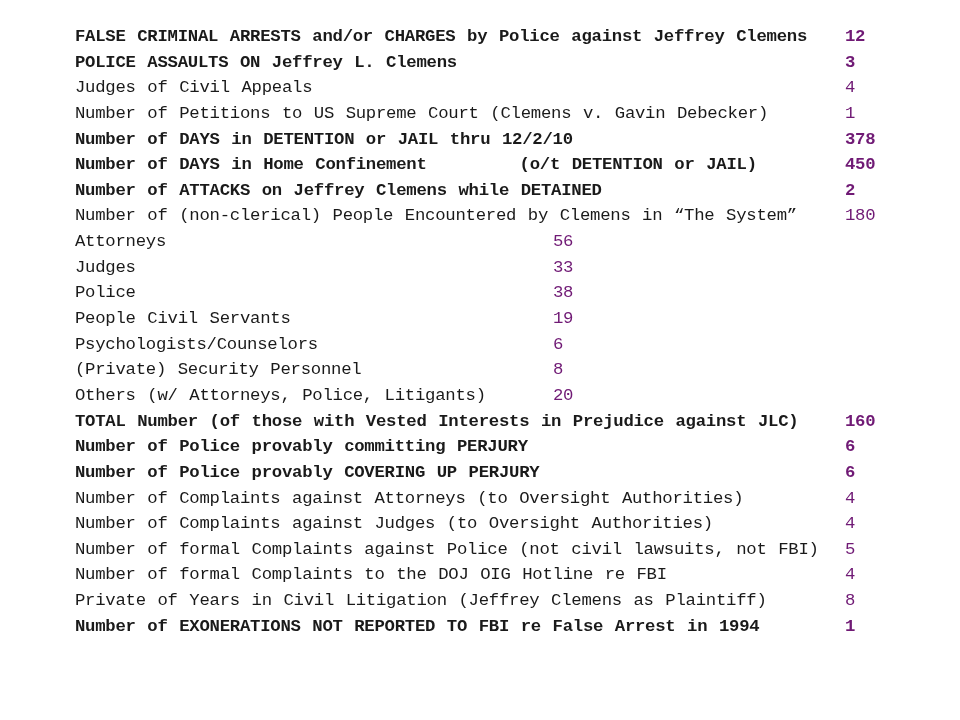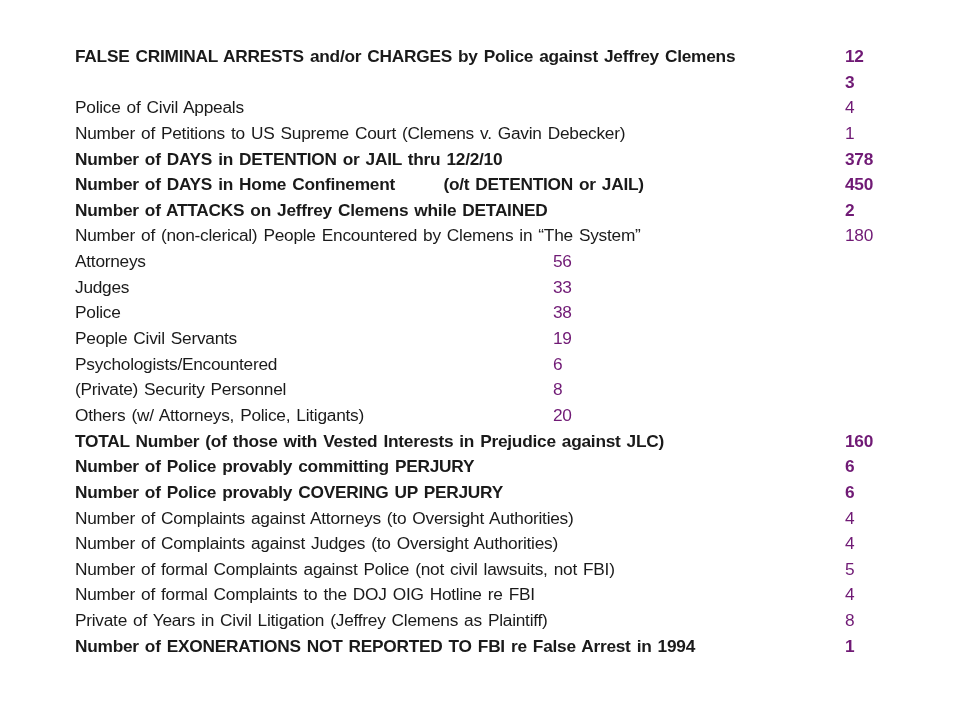--- a/index.html
+++ b/index.html
@@ -11,22 +11,23 @@
     position: relative;
     width: 960px;
     height: 720px;
     background: #ffffff;
     overflow: hidden;
     font-family: "Liberation Sans", sans-serif;
   }
   .rows {
     position: absolute;
     left: 75px;
-    top: 44px;
+    top: 24px;
     width: 872px;
+    font-family: Liberation Mono, monospace;
   }
   .row {
     position: relative;
     height: 25.65px;
     display: flex;
     align-items: center;
   }
   .row .label {
     font-size: 17.3px;
     line-height: 25.65px;
@@ -52,26 +53,27 @@
 <body>
 
 <div class="slide">
   <div class="rows">
   <div class="row bold">
     <span class="label">FALSE CRIMINAL ARRESTS and/or CHARGES by Police against Jeffrey Clemens</span>
     <span class="val right">12</span>
   </div>
 
   <div class="row bold">
+    <span class="label">POLICE ASSAULTS ON Jeffrey L. Clemens</span>
     <span class="val right">3</span>
   </div>
 
 
   <div class="row">
-    <span class="label">Police of Civil Appeals</span>
+    <span class="label">Judges of Civil Appeals</span>
     <span class="val right">4</span>
   </div>
 
   <div class="row">
     <span class="label">Number of Petitions to US Supreme Court (Clemens v. Gavin Debecker)</span>
     <span class="val right">1</span>
   </div>
 
   <div class="row bold">
     <span class="label">Number of DAYS in DETENTION or JAIL thru 12/2/10</span>
@@ -107,21 +109,21 @@
     <span class="label">Police</span>
     <span class="val mid">38</span>
   </div>
 
   <div class="row">
     <span class="label">People Civil Servants</span>
     <span class="val mid">19</span>
   </div>
 
   <div class="row">
-    <span class="label">Psychologists/Encountered</span>
+    <span class="label">Psychologists/Counselors</span>
     <span class="val mid">6</span>
   </div>
 
   <div class="row">
     <span class="label">(Private) Security Personnel</span>
     <span class="val mid">8</span>
   </div>
 
   <div class="row">
     <span class="label">Others (w/ Attorneys, Police, Litigants)</span>

